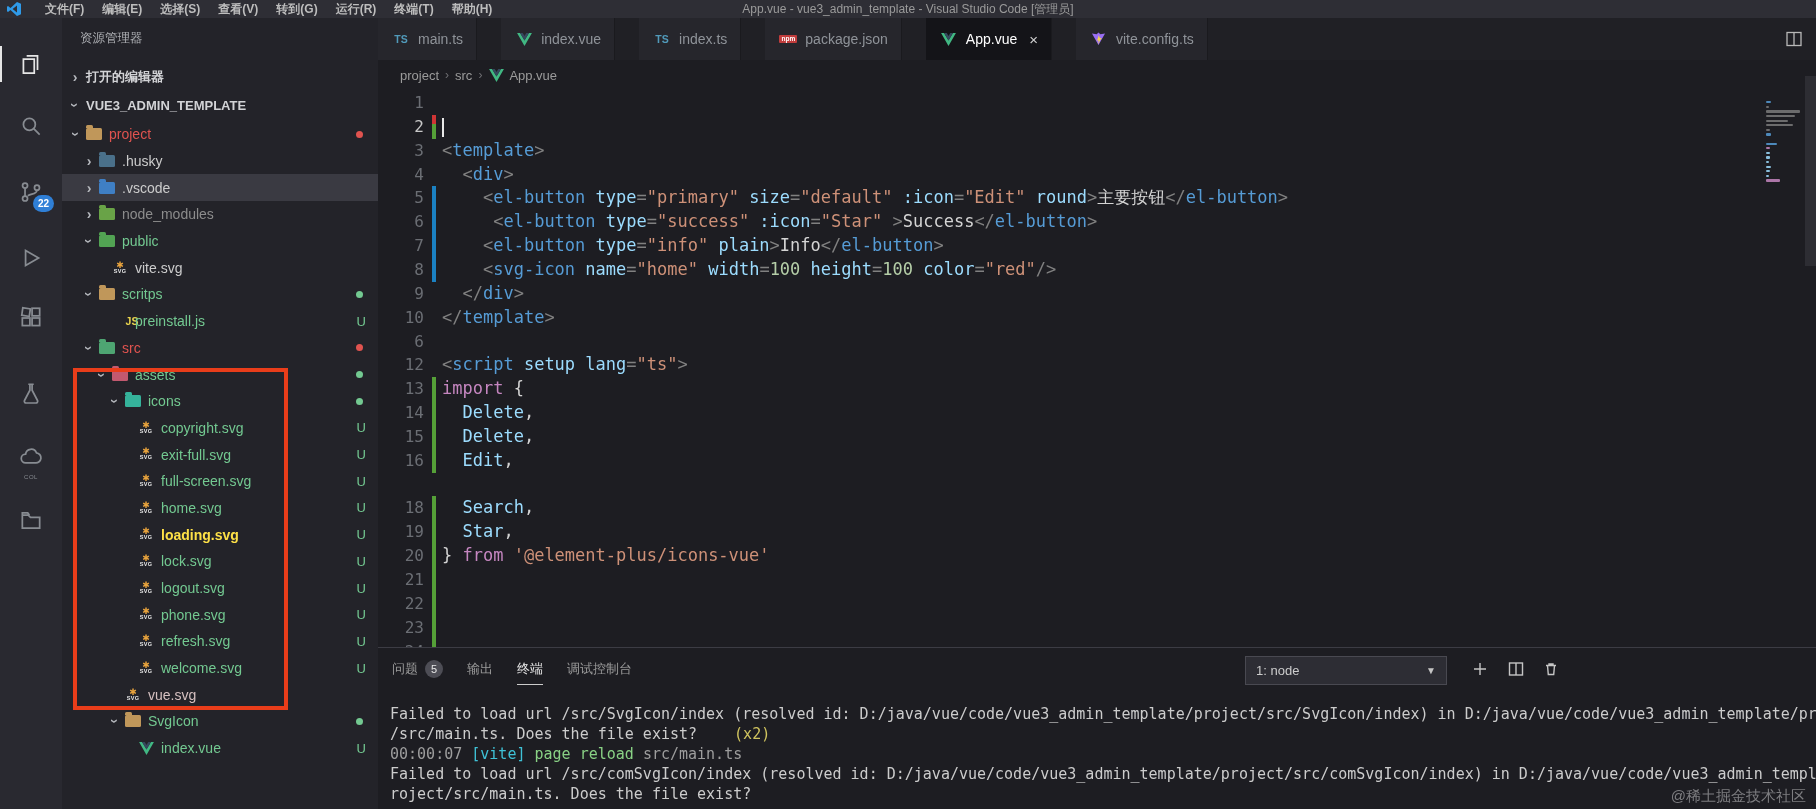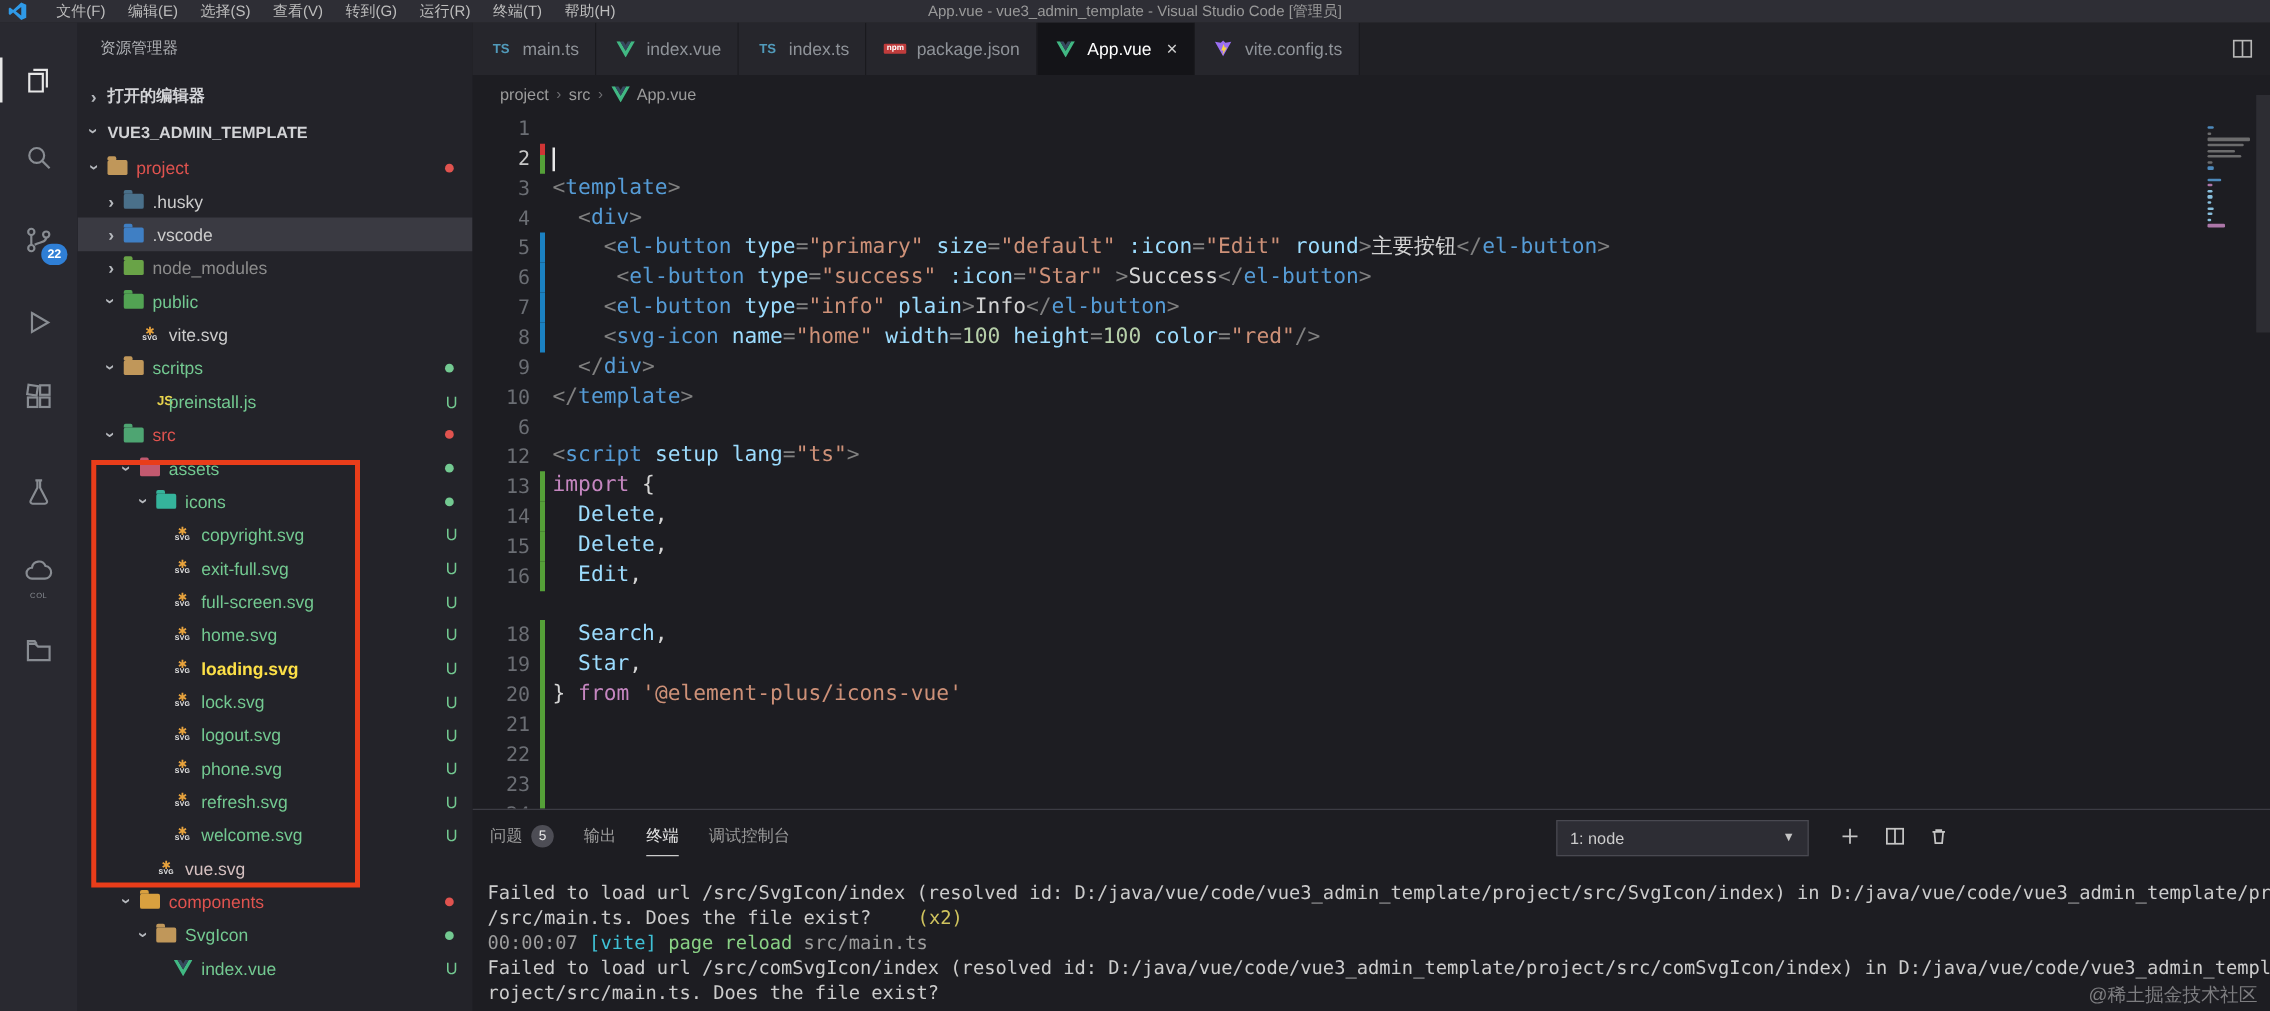--- a/index.html
+++ b/index.html
@@ -1,21 +1,21 @@
 <!DOCTYPE html>
 <html><head>
 <meta charset="utf-8">
 <style>
   html,body{margin:0;padding:0;}
   body{width:1816px;height:809px;overflow:hidden;position:relative;background:#1d1d22;
        font-family:"Liberation Sans",sans-serif;-webkit-font-smoothing:antialiased;}
   
   #titlebar{position:absolute;left:0;top:0;width:1816px;height:18px;background:#2e2e35;display:flex;align-items:center;z-index:30;}
   #vscode-logo{width:16px;height:16px;margin-left:6px;}
-  #menus{display:flex;margin-left:14px;}
+  #menus{display:flex;margin-left:14px;font-weight:bold;}
   .menu-item{font-size:12px;color:#bdbdbd;padding:0 9px;line-height:18px;cursor:default;}
   #win-title{position:absolute;left:0;right:0;text-align:center;font-size:12px;color:#9a9a9a;line-height:16px;pointer-events:none;}
   
   #activitybar{position:absolute;left:0;top:18px;width:62px;bottom:0;background:#292930;z-index:20;}
   .act-item{position:absolute;left:0;width:62px;height:48px;display:flex;align-items:center;justify-content:center;}
   .act-item svg{stroke:#888c92;fill:none;stroke-width:1.6;}
   .act-item.active svg{stroke:#e6e6e6;}
   .act-item.active::before{content:'';position:absolute;left:0;top:6px;bottom:6px;width:2px;background:#e6e6e6;}
   .act-badge{position:absolute;right:8px;bottom:4px;min-width:17px;height:17px;border-radius:9px;background:#2f7fd6;color:#fff;
              font-size:10px;font-weight:700;display:flex;align-items:center;justify-content:center;padding:0 2px;}
@@ -39,21 +39,21 @@
   .svgfile b{color:#e8e8e8;font-size:5.5px;letter-spacing:.3px;}
   .jsfile{color:#e8d44d;font-weight:700;font-size:10.5px;margin-left:24px;}
   .tsfile{color:#519aba;font-weight:700;font-size:10.5px;}
   .npmfile{background:#c03c3c;color:#fff;font-weight:700;font-size:6.5px;padding:1px 2px;border-radius:1px;line-height:1;}
   .tlabel{white-space:nowrap;}
   .tbadge{position:absolute;right:12px;font-size:13px;color:#73c991;}
   .tdot{position:absolute;right:15px;width:7px;height:7px;border-radius:50%;}
   #annotation-box{position:absolute;left:11px;top:350px;width:207px;height:334px;border:4px solid #e93d1a;z-index:5;pointer-events:none;}
   
   #main{position:absolute;left:378px;top:18px;right:0;bottom:0;background:#1d1d22;}
-  #tabbar{position:absolute;left:0;right:0;top:0;height:42px;background:#202025;display:flex;}
+  #tabbar{position:absolute;left:0;right:0;top:0;height:42px;background:#202025;display:flex;gap:24px;}
   .tab{display:flex;align-items:center;padding:0 13px;background:#26262c;border-right:1px solid #1a1a1e;color:#8f9399;font-size:14px;cursor:pointer;}
   .tab .ticon{margin-right:0;}
   .tab .tab-label{margin-left:7px;white-space:nowrap;}
   .tab.active{background:#141418;color:#ffffff;}
   .tab-close{margin-left:12px;color:#d0d0d0;font-size:15px;line-height:1;}
   #tabbar-actions{position:absolute;right:12px;top:11px;}
   #breadcrumb{position:absolute;left:0;right:0;top:42px;height:30px;display:flex;align-items:center;padding-left:22px;font-size:13px;color:#9b9b9b;}
   .crumb{margin-right:6px;cursor:pointer;}
   .crumb-sep{color:#6e6e72;margin-right:6px;font-size:12px;}
   #breadcrumb .ticon{width:16px;flex:0 0 16px;margin-right:5px;}
@@ -373,28 +373,20 @@
       <div class="trow" style="padding-left: 45px;">
         <span class="chev"> </span>
         <span class="ticon">
           <span class="svgfile">
             <i>✱</i>
             <b>SVG</b>
           </span>
         </span>
         <span class="tlabel" style="color: rgb(213, 192, 192);">vue.svg</span>
       </div>
-      <div class="trow" style="padding-left: 32px;">
-        <span class="chev down">›</span>
-        <span class="ticon">
-          <span class="folder" style="background: rgb(217, 160, 63);"></span>
-        </span>
-        <span class="tlabel" style="color: rgb(224, 83, 79);">components</span>
-        <span class="tdot" style="background: rgb(224, 83, 79);"></span>
-      </div>
       <div class="trow" style="padding-left: 45px;">
         <span class="chev down">›</span>
         <span class="ticon">
           <span class="folder" style="background: rgb(192, 151, 90);"></span>
         </span>
         <span class="tlabel" style="color: rgb(115, 201, 145);">SvgIcon</span>
         <span class="tdot" style="background: rgb(115, 201, 145);"></span>
       </div>
       <div class="trow" style="padding-left: 58px;">
         <span class="chev"> </span>

